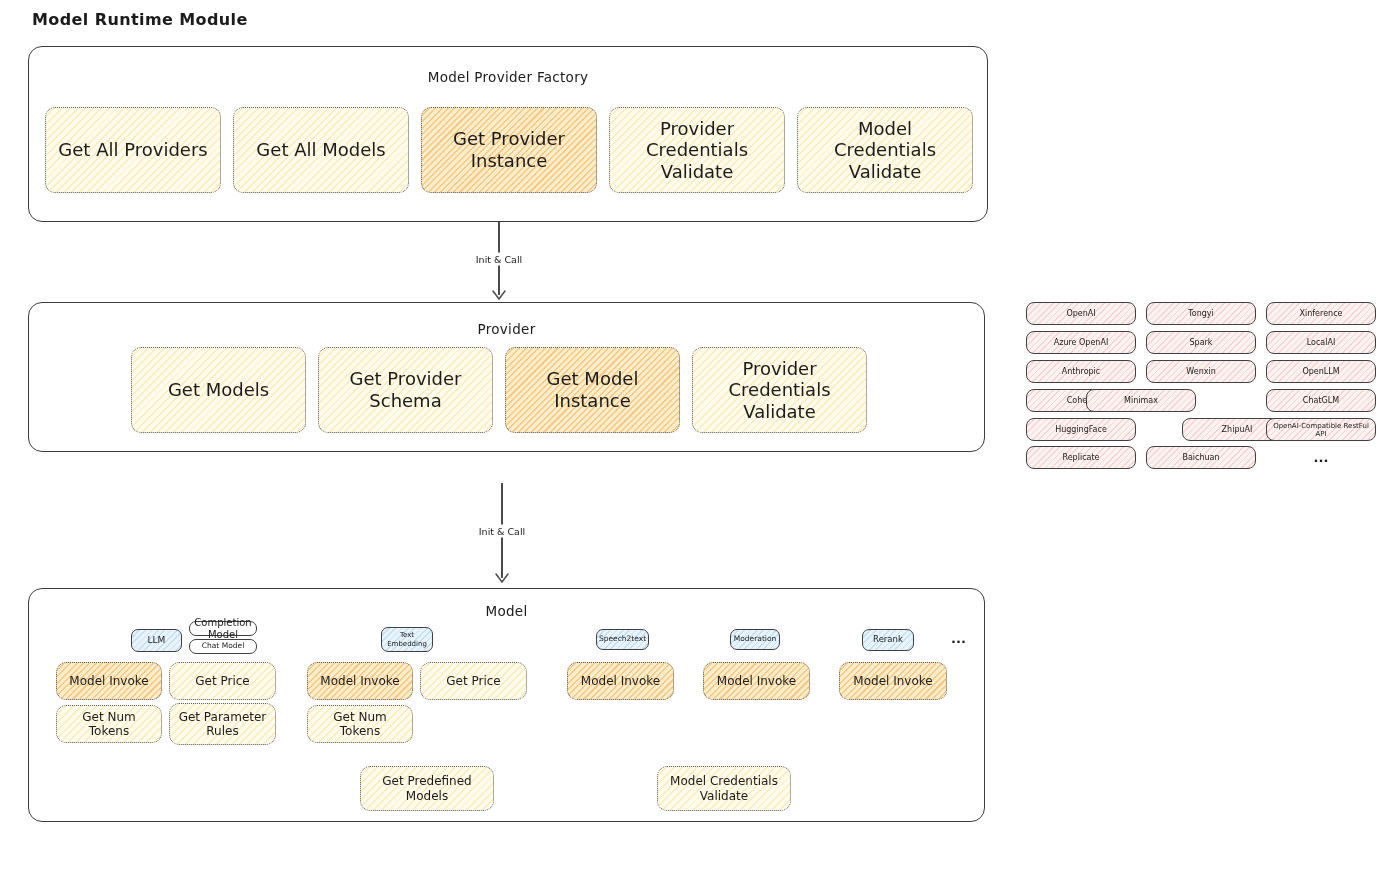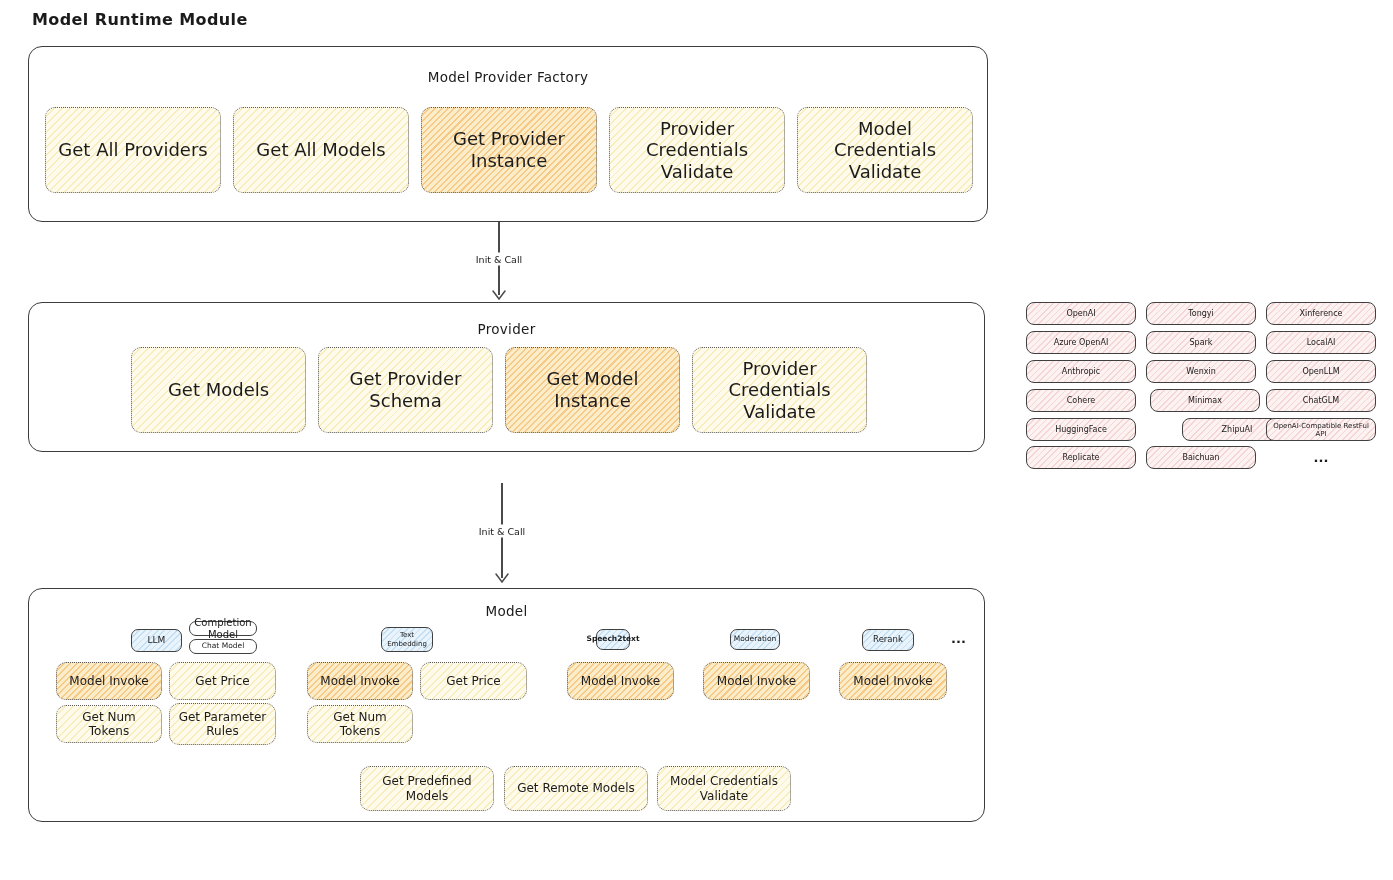--- a/index.html
+++ b/index.html
@@ -68,21 +68,21 @@
   <div class="pcell" style="left:1026px;top:302px;">OpenAI</div>
   <div class="pcell" style="left:1146px;top:302px;">Tongyi</div>
   <div class="pcell" style="left:1266px;top:302px;">Xinference</div>
   <div class="pcell" style="left:1026px;top:331px;">Azure OpenAI</div>
   <div class="pcell" style="left:1146px;top:331px;">Spark</div>
   <div class="pcell" style="left:1266px;top:331px;">LocalAI</div>
   <div class="pcell" style="left:1026px;top:360px;">Anthropic</div>
   <div class="pcell" style="left:1146px;top:360px;">Wenxin</div>
   <div class="pcell" style="left:1266px;top:360px;">OpenLLM</div>
   <div class="pcell" style="left:1026px;top:389px;">Cohere</div>
-  <div class="pcell" style="left:1150px;top:389px;">Minimax</div>
+  <div class="pcell" style="left:1086px;top:389px;">Minimax</div>
   <div class="pcell" style="left:1266px;top:389px;">ChatGLM</div>
   <div class="pcell" style="left:1026px;top:418px;">HuggingFace</div>
   <div class="pcell" style="left:1182px;top:418px;">ZhipuAI</div>
   <div class="pcell" style="left:1266px;top:418px;font-size:7px;">OpenAI-Compatible RestFul API</div>
   <div class="pcell" style="left:1026px;top:446px;">Replicate</div>
   <div class="pcell" style="left:1146px;top:446px;">Baichuan</div>
   <div class="pmore" style="left:1266px;top:446px;">...</div>
 
   <div class="arrow" style="left:502px;top:483px;height:95px;">
     <div class="arrow-line"></div>
@@ -92,35 +92,34 @@
     <span class="arrow-label">Init &amp; Call</span>
   </div>
 
   <div class="sketch-box stacked" style="left:28px;top:588px;width:955px;height:232px;">
     <div class="box-title" style="top:14px;">Model</div>
 
     <div class="badge blue" style="left:102px;top:40px;width:51px;height:23px;font-size:9px;">LLM</div>
     <div class="badge white" style="left:160px;top:32px;width:68px;height:15px;font-size:10px;">Completion Model</div>
     <div class="badge white" style="left:160px;top:50px;width:68px;height:15px;font-size:7.5px;">Chat Model</div>
     <div class="badge blue" style="left:352px;top:38px;width:52px;height:25px;font-size:7px;">Text Embedding</div>
-    <div class="badge blue" style="left:567px;top:40px;width:34px;height:21px;font-size:7.5px;font-weight:bold;">Speech2text</div>
+    <div class="badge blue" style="left:567px;top:40px;width:53px;height:21px;font-size:7.5px;">Speech2text</div>
     <div class="badge blue" style="left:701px;top:40px;width:50px;height:21px;font-size:7.5px;">Moderation</div>
     <div class="badge blue" style="left:833px;top:40px;width:52px;height:22px;font-size:8.5px;">Rerank</div>
     <div class="dots" style="left:922px;top:42px;">...</div>
 
     <div class="btn orange" style="left:27px;top:73px;width:106px;height:38px;font-size:12px;">Model Invoke</div>
     <div class="btn yellow" style="left:140px;top:73px;width:107px;height:38px;font-size:12px;">Get Price</div>
     <div class="btn orange" style="left:278px;top:73px;width:106px;height:38px;font-size:12px;">Model Invoke</div>
     <div class="btn yellow" style="left:391px;top:73px;width:107px;height:38px;font-size:12px;">Get Price</div>
     <div class="btn orange" style="left:538px;top:73px;width:107px;height:38px;font-size:12px;">Model Invoke</div>
     <div class="btn orange" style="left:674px;top:73px;width:107px;height:38px;font-size:12px;">Model Invoke</div>
     <div class="btn orange" style="left:810px;top:73px;width:108px;height:38px;font-size:12px;">Model Invoke</div>
 
     <div class="btn yellow" style="left:27px;top:116px;width:106px;height:38px;font-size:12px;">Get Num Tokens</div>
     <div class="btn yellow" style="left:140px;top:114px;width:107px;height:42px;font-size:12px;">Get Parameter Rules</div>
     <div class="btn yellow" style="left:278px;top:116px;width:106px;height:38px;font-size:12px;">Get Num Tokens</div>
 
     <div class="btn yellow" style="left:331px;top:177px;width:134px;height:45px;font-size:12px;">Get Predefined Models</div>
-    <div class="btn yellow" style="left:475px;top:177px;width:144px;height:45px;font-size:12px;">Get Remote Models</div>
     <div class="btn yellow" style="left:628px;top:177px;width:134px;height:45px;font-size:12px;">Model Credentials Validate</div>
   </div>
 
 </div>
 
 </body></html>

